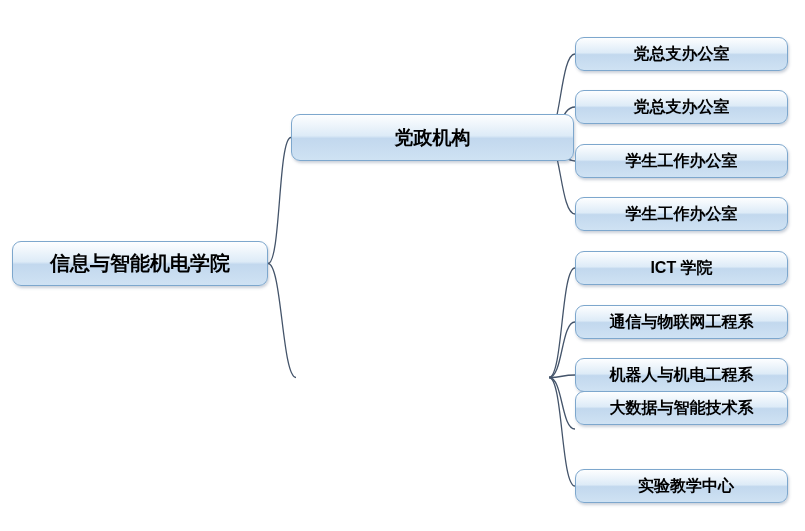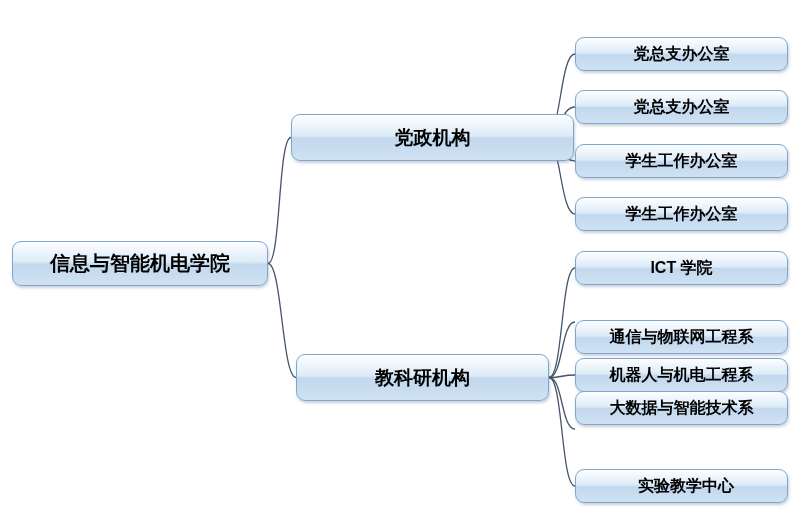--- a/index.html
+++ b/index.html
@@ -57,21 +57,21 @@
   }
   .node-leaf {
     left: 575px; width: 213px; height: 34px;
     font-size: 16px;
   }
   .leaf-0 { top: 37px; }
   .leaf-1 { top: 90px; }
   .leaf-2 { top: 144px; }
   .leaf-3 { top: 197px; }
   .leaf-4 { top: 251px; }
-  .leaf-5 { top: 320px; }
+  .leaf-5 { top: 305px; }
   .leaf-6 { top: 358px; }
   .leaf-7 { top: 391px; }
   .leaf-8 { top: 469px; padding-left: 9px; }
 </style>
 </head>
 <body>
 
 <div class="canvas">
 
   <svg class="connectors" viewBox="0 0 805 531" xmlns="http://www.w3.org/2000/svg">
@@ -90,23 +90,20 @@
     <path d="M549,377.5 C563,377.5 561,429 575,429"></path>
     <path d="M549,377.5 C563,377.5 561,486 575,486"></path>
   </svg>
 
   <div class="node node-root">
     <span>信息与智能机电学院</span>
   </div>
 
   <div class="node node-group-0">
     <span>党政机构</span>
-  </div>
-  <div class="node node-group-1">
-    <span>教科研机构</span>
   </div>
 
   <div class="node node-leaf leaf-0">
     <span>党总支办公室</span>
   </div>
   <div class="node node-leaf leaf-1">
     <span>党总支办公室</span>
   </div>
   <div class="node node-leaf leaf-2">
     <span>学生工作办公室</span>

